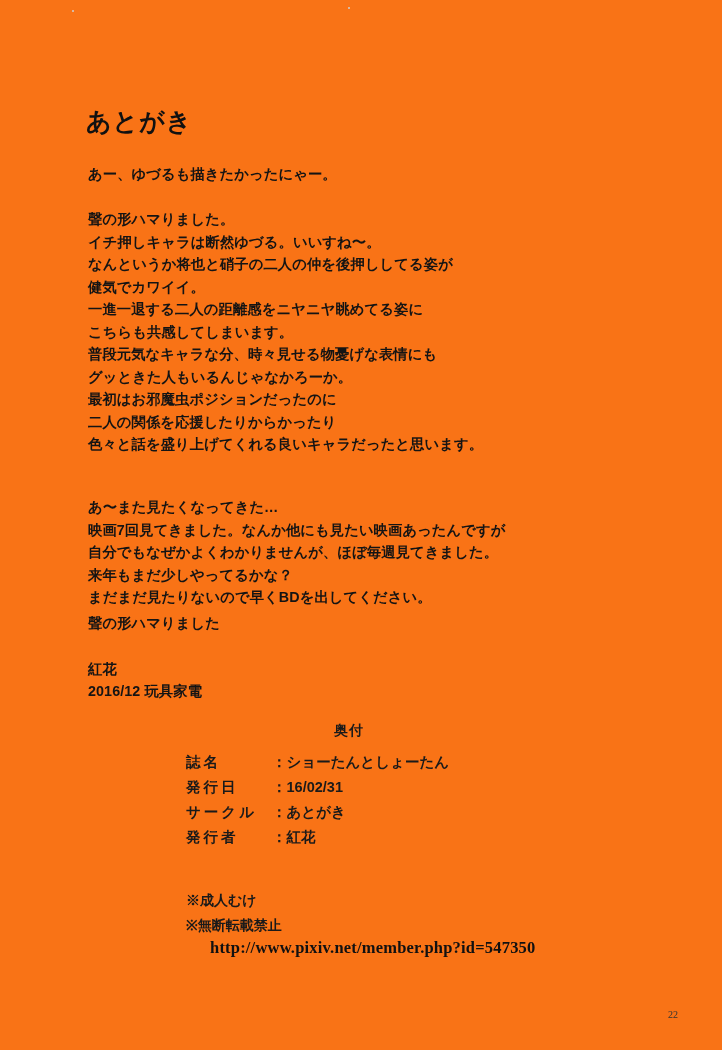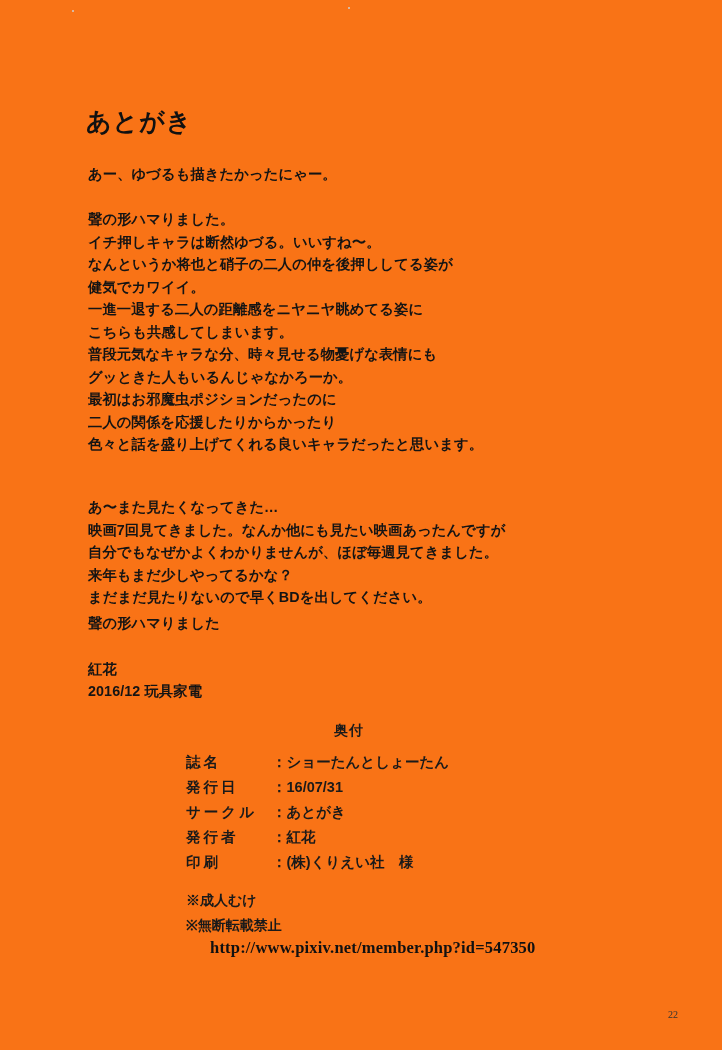--- a/index.html
+++ b/index.html
@@ -157,33 +157,29 @@
   <div class="colophon-heading">奥付</div>
 
   <table class="colophon-table">
     <tbody>
       <tr>
         <td class="label">誌名</td>
         <td class="value">：ショーたんとしょーたん</td>
       </tr>
       <tr>
         <td class="label">発行日</td>
-        <td class="value">：16/07/31</td>
+        <td class="value">：16/02/31</td>
       </tr>
       <tr>
         <td class="label">サークル</td>
         <td class="value">：あとがき</td>
       </tr>
       <tr>
         <td class="label">発行者</td>
         <td class="value">：紅花</td>
-      </tr>
-      <tr>
-        <td class="label">印刷</td>
-        <td class="value">：(株)くりえい社　様</td>
       </tr>
     </tbody>
   </table>
 
   <div class="notes">※成人むけ
 ※無断転載禁止</div>
 
   <a class="url" href="#" style="text-decoration:none;color:#111;margin-left:24px;">http://www.pixiv.net/member.php?id=547350</a>
 
   <div class="page-number">22</div>

